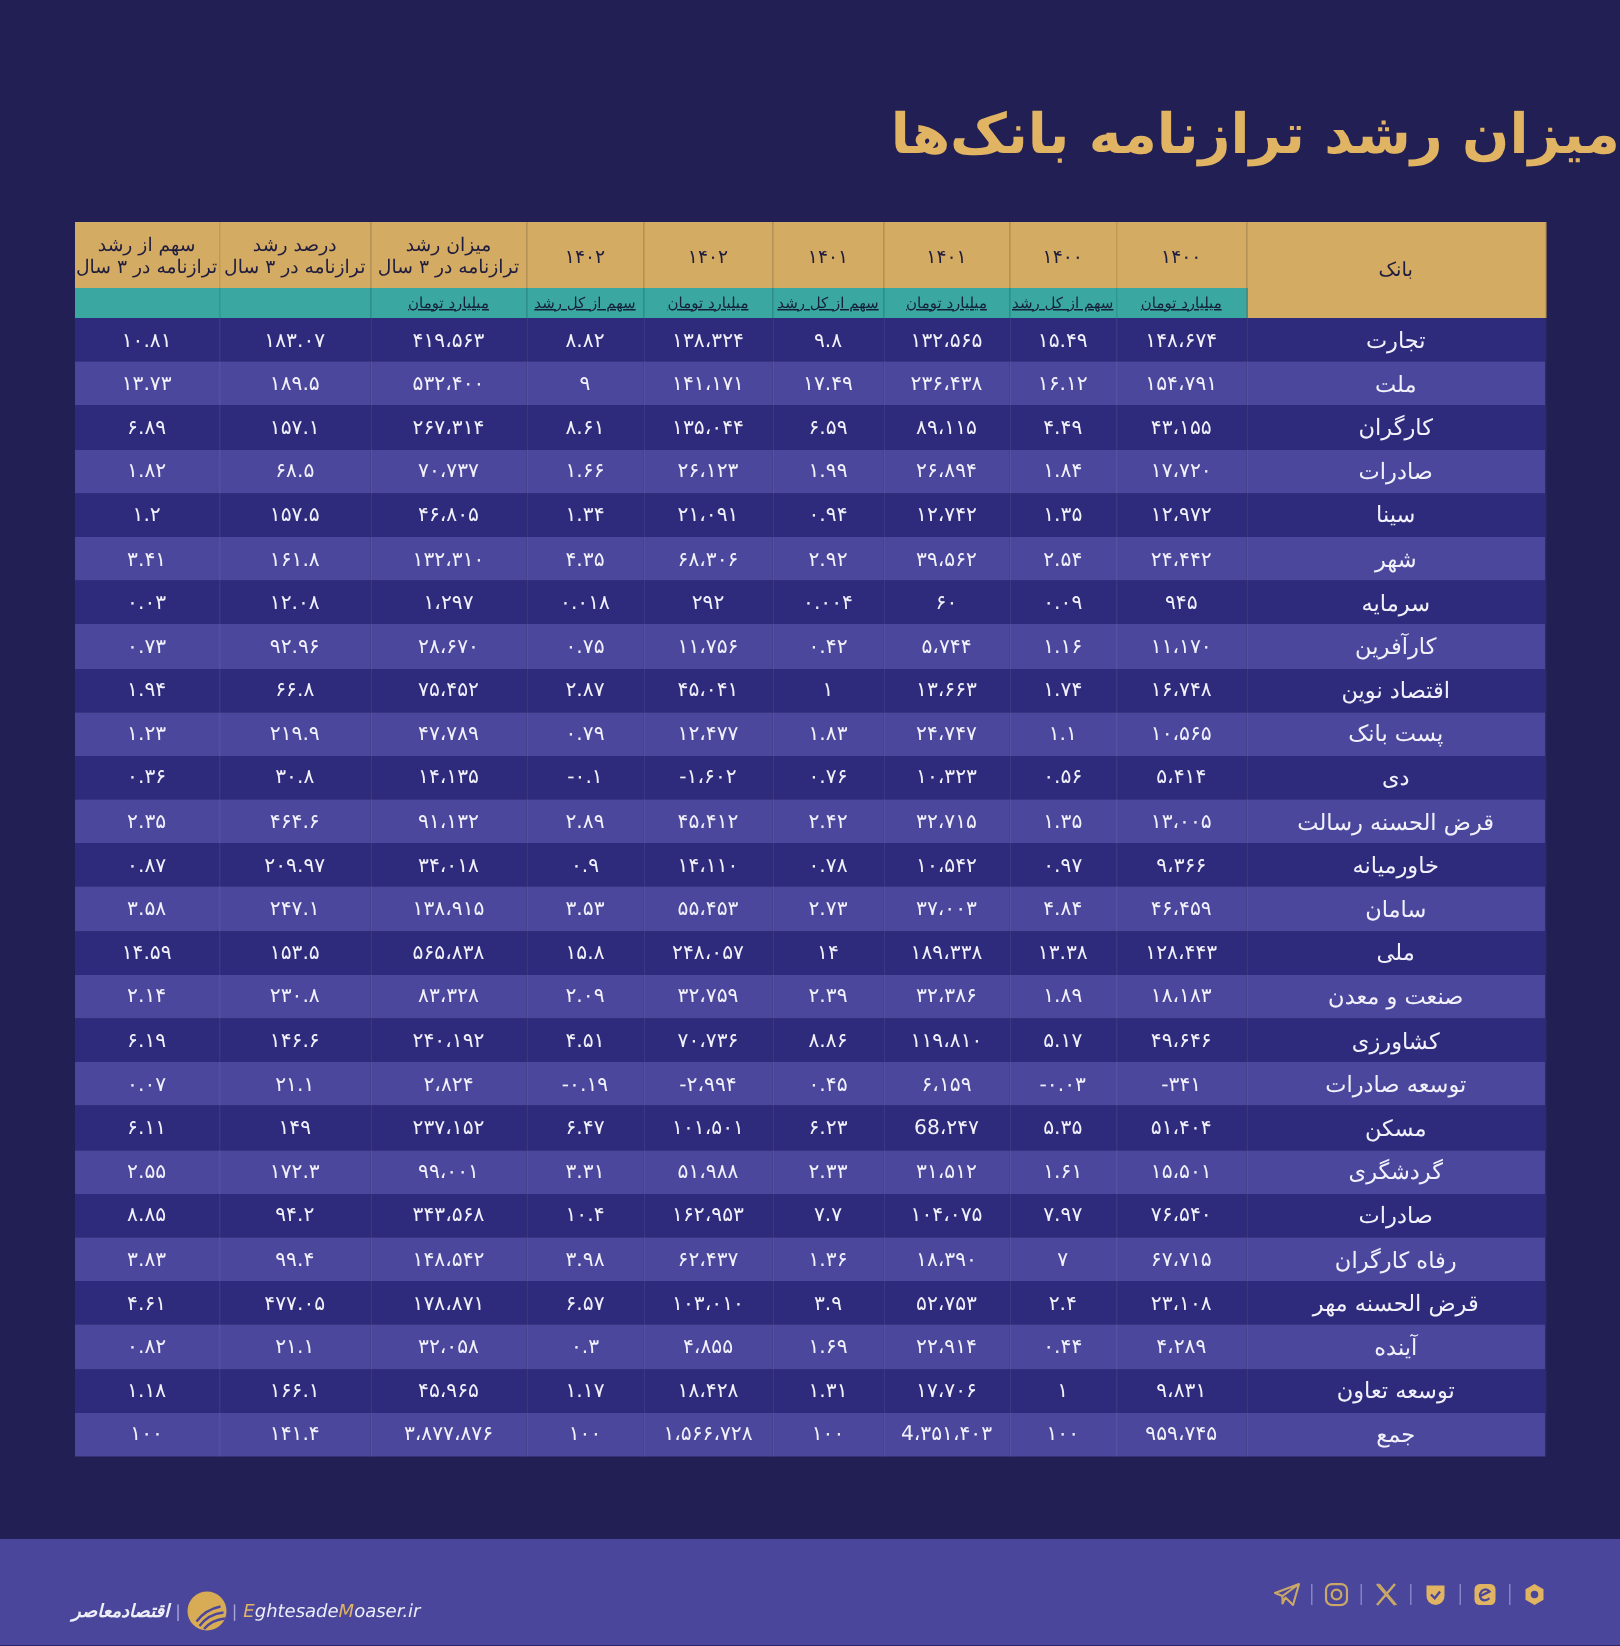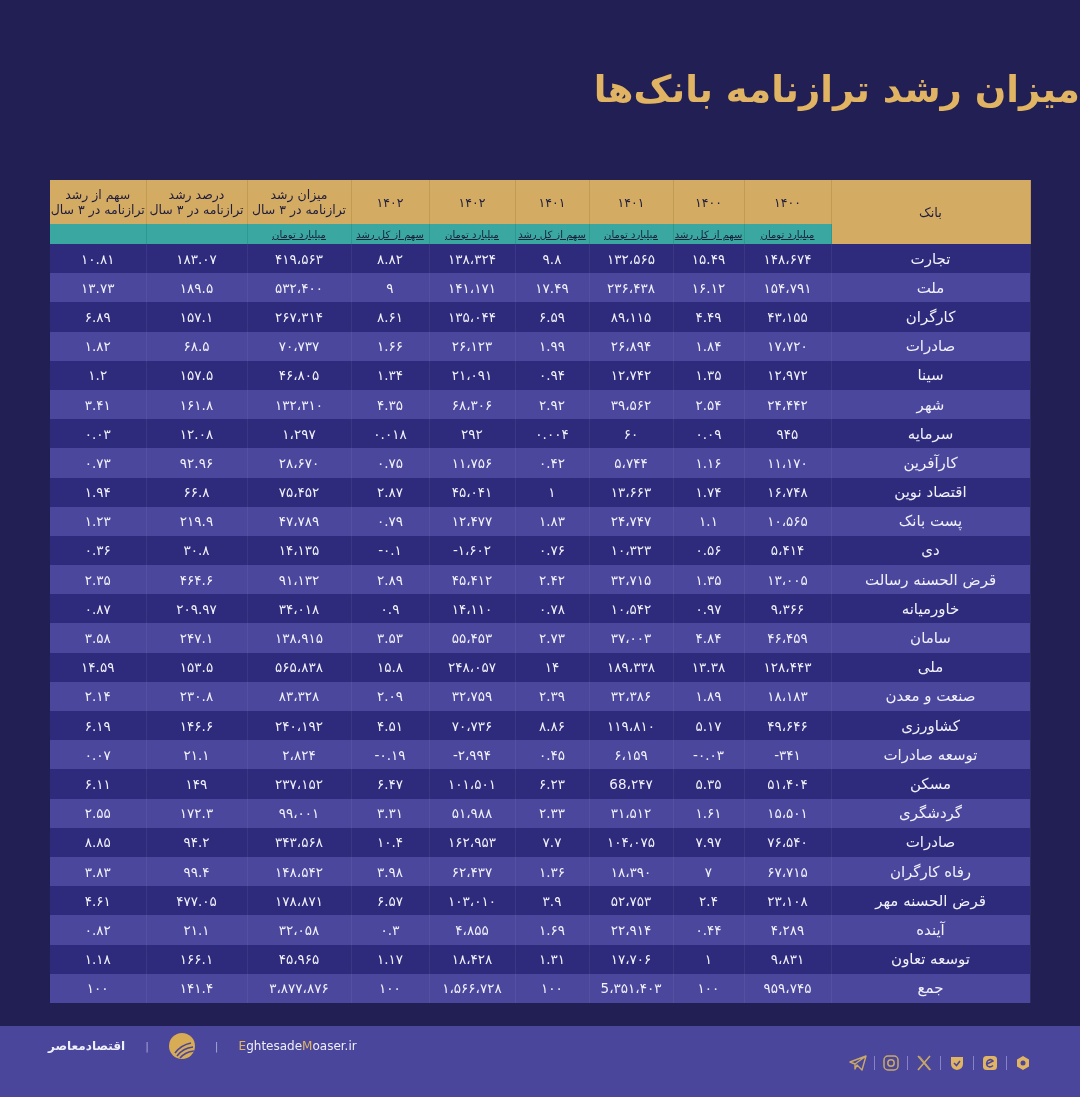--- a/index.html
+++ b/index.html
@@ -9,21 +9,21 @@
     font-family:"DejaVu Sans", sans-serif;
     position:relative;
   }
   .title {
     position:absolute; top:68px; left:0; width:1080px;
     text-align:right; color:#e0b462;
     font-size:37px; font-weight:bold; direction:rtl;
     letter-spacing:-0.5px;
   }
   .table-wrap {
-    position:absolute; left:50px; top:148px; width:980px;margin-top:32px;
+    position:absolute; left:50px; top:148px; width:980px;
   }
   table {
     border-collapse:collapse; width:980px; table-layout:fixed;
     direction:ltr;
   }
   th, td { padding:0; text-align:center; }
   .hdr th {
     background:#d4ab62; color:#1f1d3f; font-weight:normal;
     height:44px; font-size:12.5px; line-height:15px;
     border-right:1px solid #c29b52;
@@ -43,23 +43,23 @@
   tbody tr.data td.bank {
     font-size:15px; direction:rtl; 
   }
   tbody tr.data:nth-child(odd) td { background:#2e2b7c; }
   tbody tr.data:nth-child(even) td { background:#4b479c; }
   .footer {
     position:absolute; left:0; top:1026px; width:1080px; height:71px;
     background:#4a469b;
   }
   .brand {
-    position:absolute; left:48px; top:8px; height:24px;
-    display:flex; align-items:center; gap:20px;
-    color:#eeeef8; font-size:12px;
+    position:absolute; left:48px; top:36px; height:24px;
+    display:flex; align-items:center; gap:4px;
+    color:#eeeef8; font-size:12px;font-style:italic;
   }
   .brand .fa-name { direction:rtl; font-size:12px; font-weight:bold; }
   .sep { color:#a9a6d8; font-size:11px; }
   .logo {
     width:26px; height:26px; border-radius:50%; background:#d8ab55;
     position:relative; overflow:hidden;
   }
   .logo svg { position:absolute; left:0; top:0; }
   .site .hl { color:#e0b462; }
   .socials {
@@ -422,21 +422,21 @@
           <td>۹،۸۳۱</td>
           <td class="bank">توسعه تعاون</td>
         </tr>
         <tr class="data">
           <td>۱۰۰</td>
           <td>۱۴۱.۴</td>
           <td>۳،۸۷۷،۸۷۶</td>
           <td>۱۰۰</td>
           <td>۱،۵۶۶،۷۲۸</td>
           <td>۱۰۰</td>
-          <td>5،۳۵۱،۴۰۳</td>
+          <td>4،۳۵۱،۴۰۳</td>
           <td>۱۰۰</td>
           <td>۹۵۹،۷۴۵</td>
           <td class="bank">جمع</td>
         </tr>
       </tbody>
   </table>
 </div>
 
 <div class="footer">
   <div class="brand">

